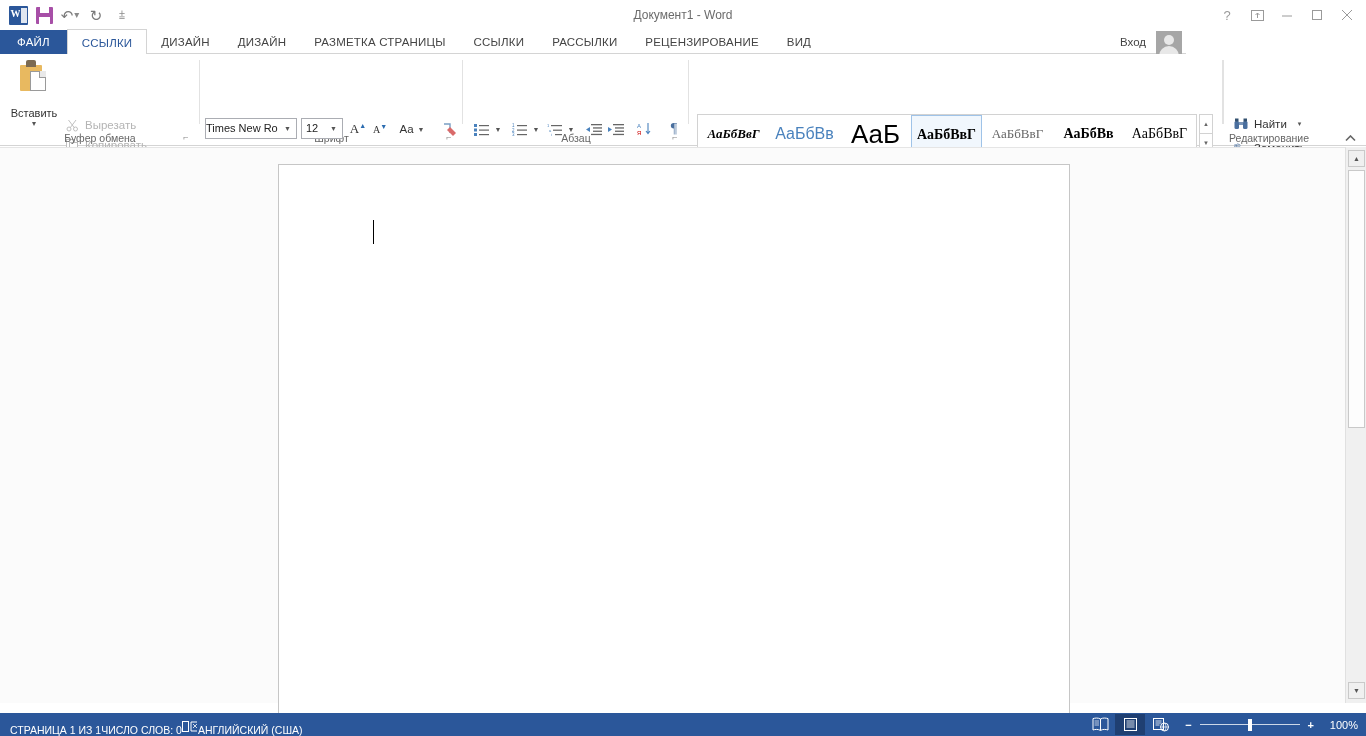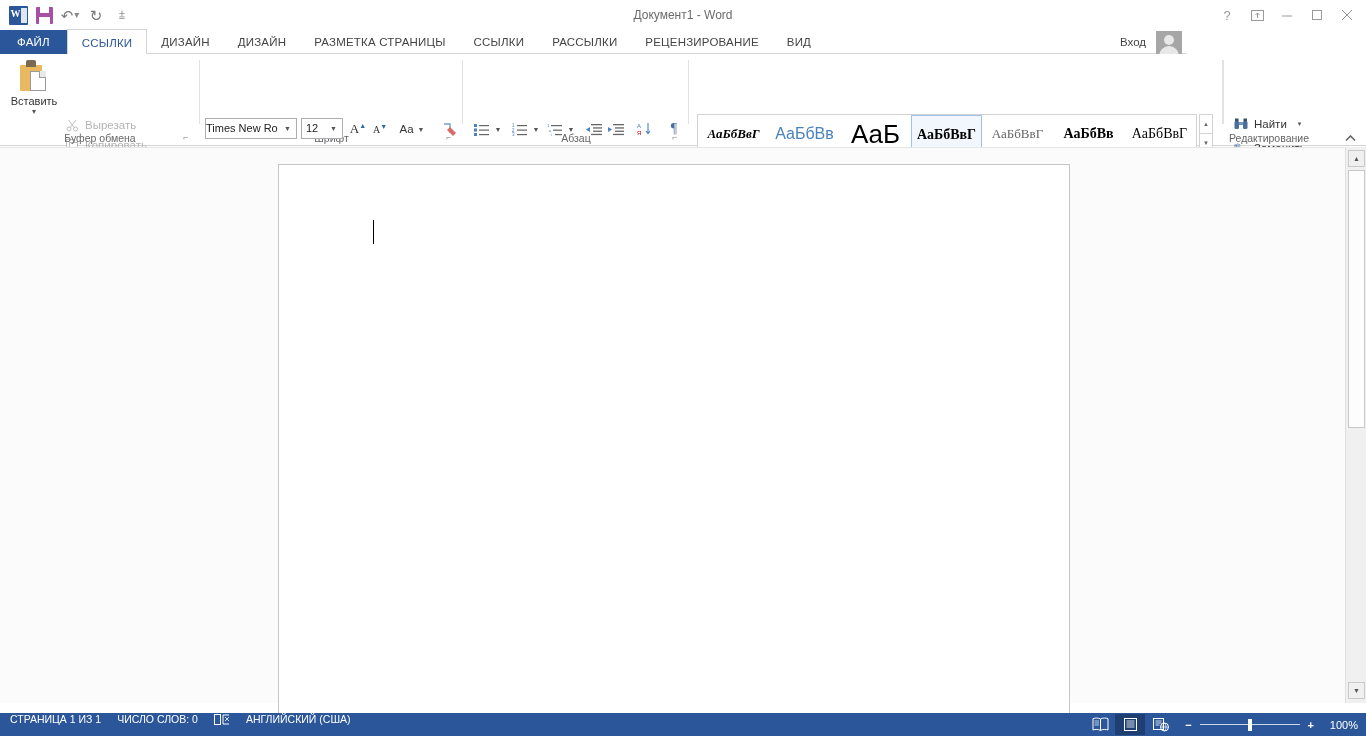--- a/index.html
+++ b/index.html
@@ -163,21 +163,21 @@
   }
   .cb-page {
     position: absolute; left: 13px; top: 11px; width: 16px; height: 20px;
     background: #fff; border: 1px solid #9a9a9a;
   }
   .cb-page::after {
     content: ""; position: absolute; right: -1px; top: -1px;
     width: 6px; height: 6px; background: #e9e9e9;
     border-left: 1px solid #9a9a9a; border-bottom: 1px solid #9a9a9a;
   }
-  .paste-label { font-size: 11px; color: #333; margin-top: 1px; }
+  .paste-label { font-size: 11px; color: #333; margin-top: 13px; }
   .paste-caret { font-size: 8px; color: #555; line-height: 8px; margin-top: 1px; }
 
   .cb-item {
     position: absolute; height: 20px; display: flex; align-items: center;
     gap: 5px; font-size: 11.5px;
   }
   .cb-item.dim { color: #b4b4b4; }
   .cb-item.on  { color: #222; }
   .mini-ico { width: 16px; height: 16px; display:flex; align-items:center; justify-content:center; }
 
@@ -287,21 +287,21 @@
     position: absolute; left: 2px; top: 23px; width: 17px; height: 258px;
     background: #fdfdfd; border: 1px solid #c9c9c9;
   }
 
   
   .statusbar {
     position: absolute; left: 0; bottom: 0; width: 1366px; height: 23px;
     background: #2b579a; color: #fff;
   }
   .sb-left { position: absolute; left: 10px; top: 0; height: 23px;
-    display: flex; align-items: flex-start; gap: 16px; font-size: 10.5px; }
+    display: flex; align-items: flex-end; font-size: 10.5px; }
   .sb-right { position: absolute; right: 8px; top: 0; height: 23px;
     display: flex; align-items: center; gap: 0px; font-size: 11px; }
   .view-btn {
     width: 30px; height: 21px; display: flex;
     align-items: center; justify-content: center;
   }
   .view-btn.active { background: #1f3f72; }
   .zoom-wrap { display: flex; align-items: center; gap: 8px; margin-left: 10px; }
   .zoom-track { position: relative; width: 100px; height: 14px; }
   .zoom-line { position: absolute; left: 0; top: 6px; width: 100px; height: 1px; background: #cdd8e8; }

